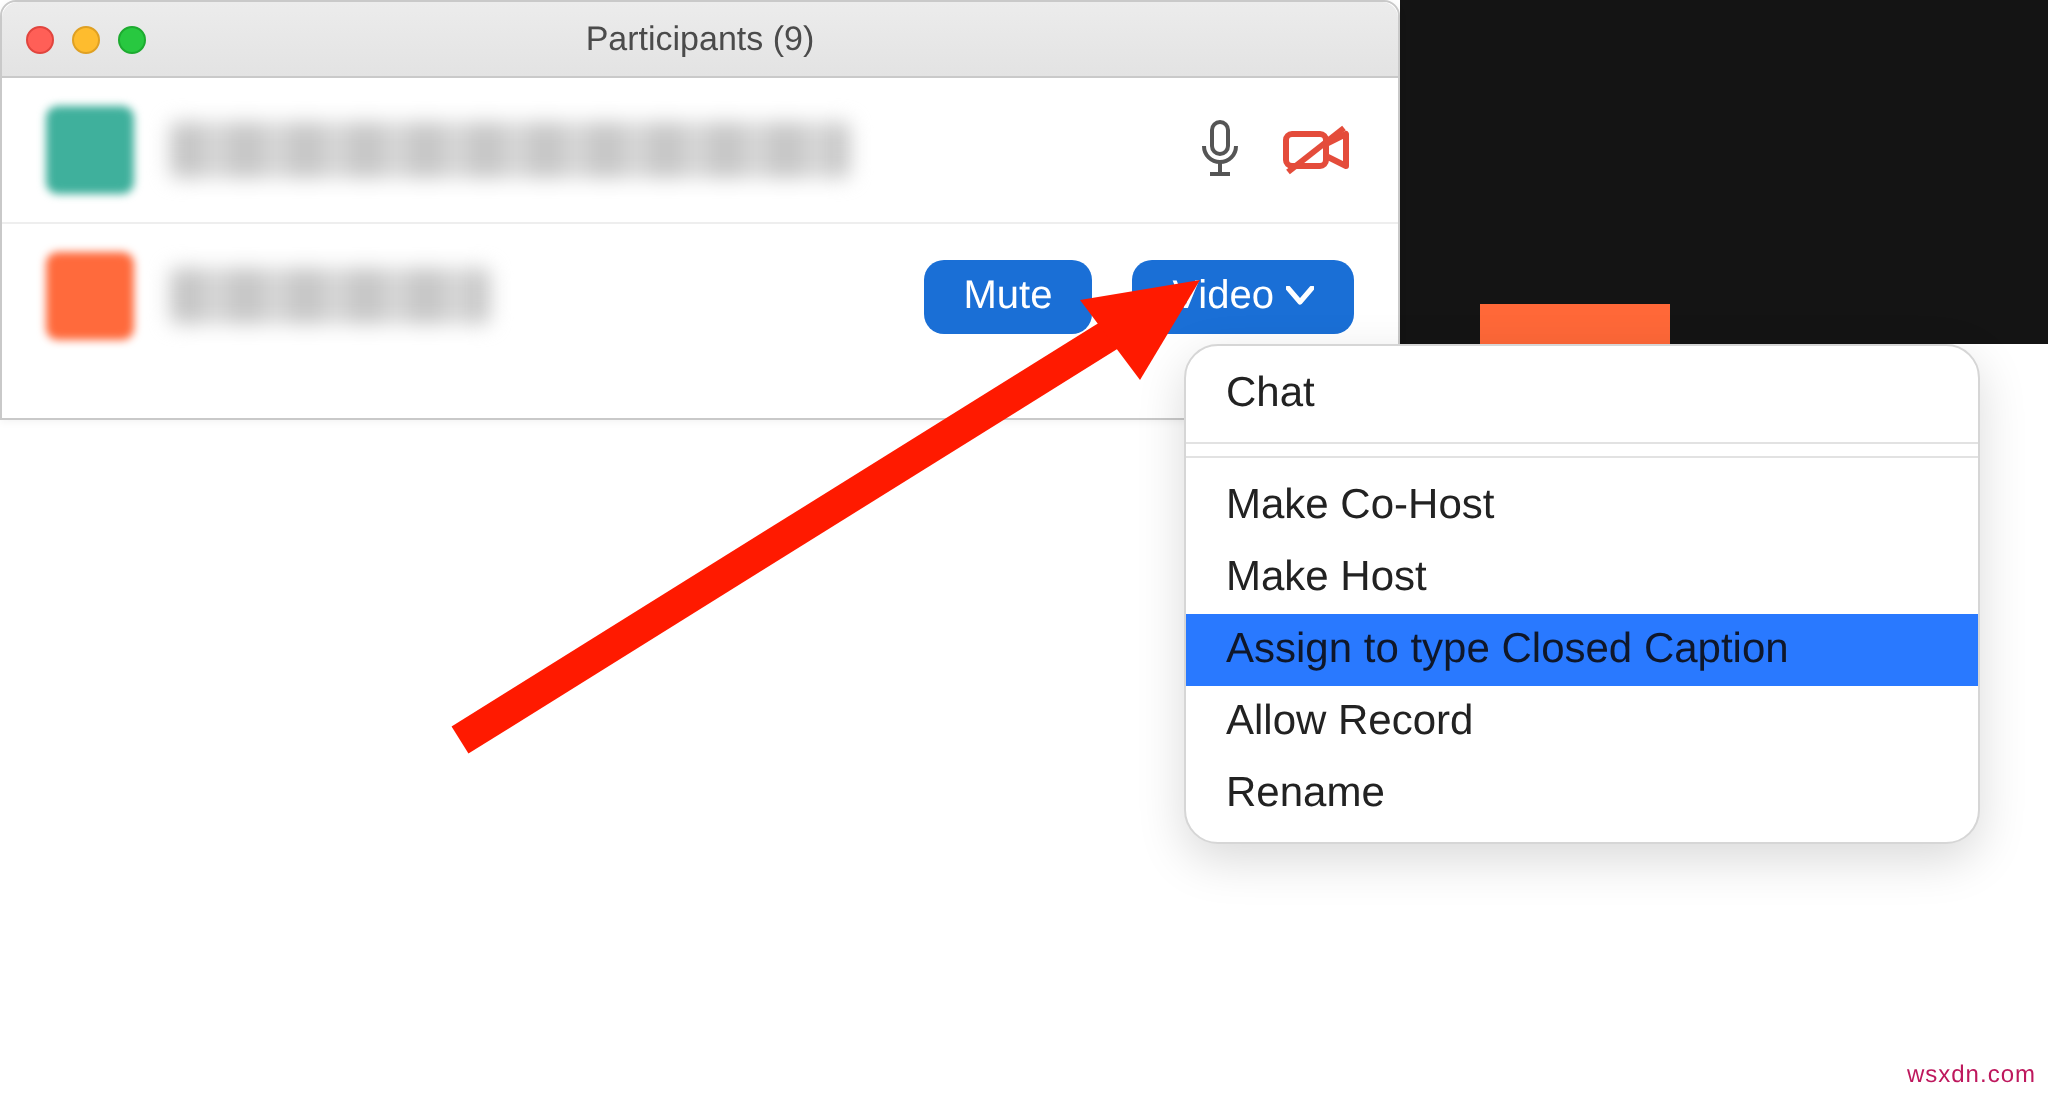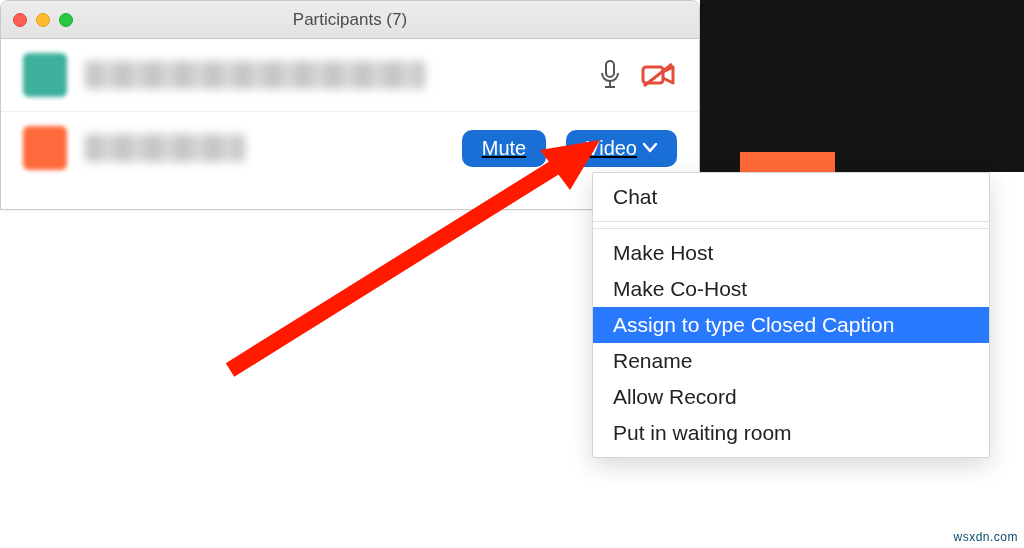--- a/index.html
+++ b/index.html
@@ -51,21 +51,20 @@
       font-size: 17px;
       color: #4b4b4b;
       font-weight: 500;
     }
 
     .row {
       display: flex;
       align-items: center;
       padding: 14px 22px;
       gap: 18px;
-      text-decoration: underline;
     }
     .row + .row { border-top: 1px solid #eee; }
 
     .avatar {
       width: 44px; height: 44px;
       border-radius: 6px;
       flex-shrink: 0;
       position: relative;
       filter: blur(2px);
     }
@@ -123,72 +122,72 @@
       background: #ff6838;
     }
 
     
     .menu {
       position: absolute;
       left: 592px; top: 172px;
       width: 398px;
       background: #fff;
       border: 1px solid #d6d6d6;
-      border-radius: 2px;
+      border-radius: 17px;
       box-shadow: 0 8px 24px rgba(0,0,0,0.15);
       padding: 6px 0;
       font-size: 21px;
       color: #222;
     }
     .menu-item {
       padding: 6px 20px;
       cursor: pointer;
       white-space: nowrap;
     }
     .menu-item.highlight {
       background: #2979ff;
-      color: #ffffff;
+      color: #0f172a;
     }
     .menu-sep {
       height: 1px;
       background: #e2e2e2;
       margin: 6px 0;
     }
 
     
     .arrow {
       position: absolute;
       left: 200px; top: 120px;
       width: 420px; height: 260px;
       pointer-events: none;
     }
 
     
     .wm {
       position: absolute;
       right: 6px; bottom: 4px;
       font-size: 12px;
-      color: #0c4a6e;
+      color: #be185d;
       letter-spacing: 0.5px;
     }
   </style>
 </head>
 <body>
 
 <div class="dark-area"></div>
 <div class="orange-bar"></div>
 
 <div class="panel">
   <div class="titlebar">
     <div class="traffic">
       <div class="dot red"></div>
       <div class="dot yellow"></div>
       <div class="dot green"></div>
     </div>
-    <div class="title-text">Participants (7)</div>
+    <div class="title-text">Participants (9)</div>
   </div>
 
   <div class="row row1">
     <div class="avatar-frame">
       <div class="avatar teal"></div>
     </div>
     <div class="name-blur"></div>
     <div class="row-right">
       <span class="mic-icon">
         <svg width="22" height="30" viewBox="0 0 22 30" fill="none">
@@ -226,26 +225,25 @@
         </span>
       </button>
     </div>
   </div>
 </div>
 
 <div class="menu" id="menu">
     <div class="menu-item">Chat</div>
     <div class="menu-sep"></div>
     <div class="menu-sep"></div>
+    <div class="menu-item">Make Co-Host</div>
     <div class="menu-item">Make Host</div>
-    <div class="menu-item">Make Co-Host</div>
     <div class="menu-item highlight">Assign to type Closed Caption</div>
+    <div class="menu-item">Allow Record</div>
     <div class="menu-item">Rename</div>
-    <div class="menu-item">Allow Record</div>
-    <div class="menu-item">Put in waiting room</div>
   </div>
 
 <svg class="arrow" viewBox="0 0 420 260">
   <defs></defs>
   <line x1="30" y1="250" x2="370" y2="38" stroke="#ff1a00" stroke-width="16"></line>
   <polygon points="400,20 340,30 370,70" fill="#ff1a00"></polygon>
 </svg>
 
 <div class="wm">wsxdn.com</div>
 

